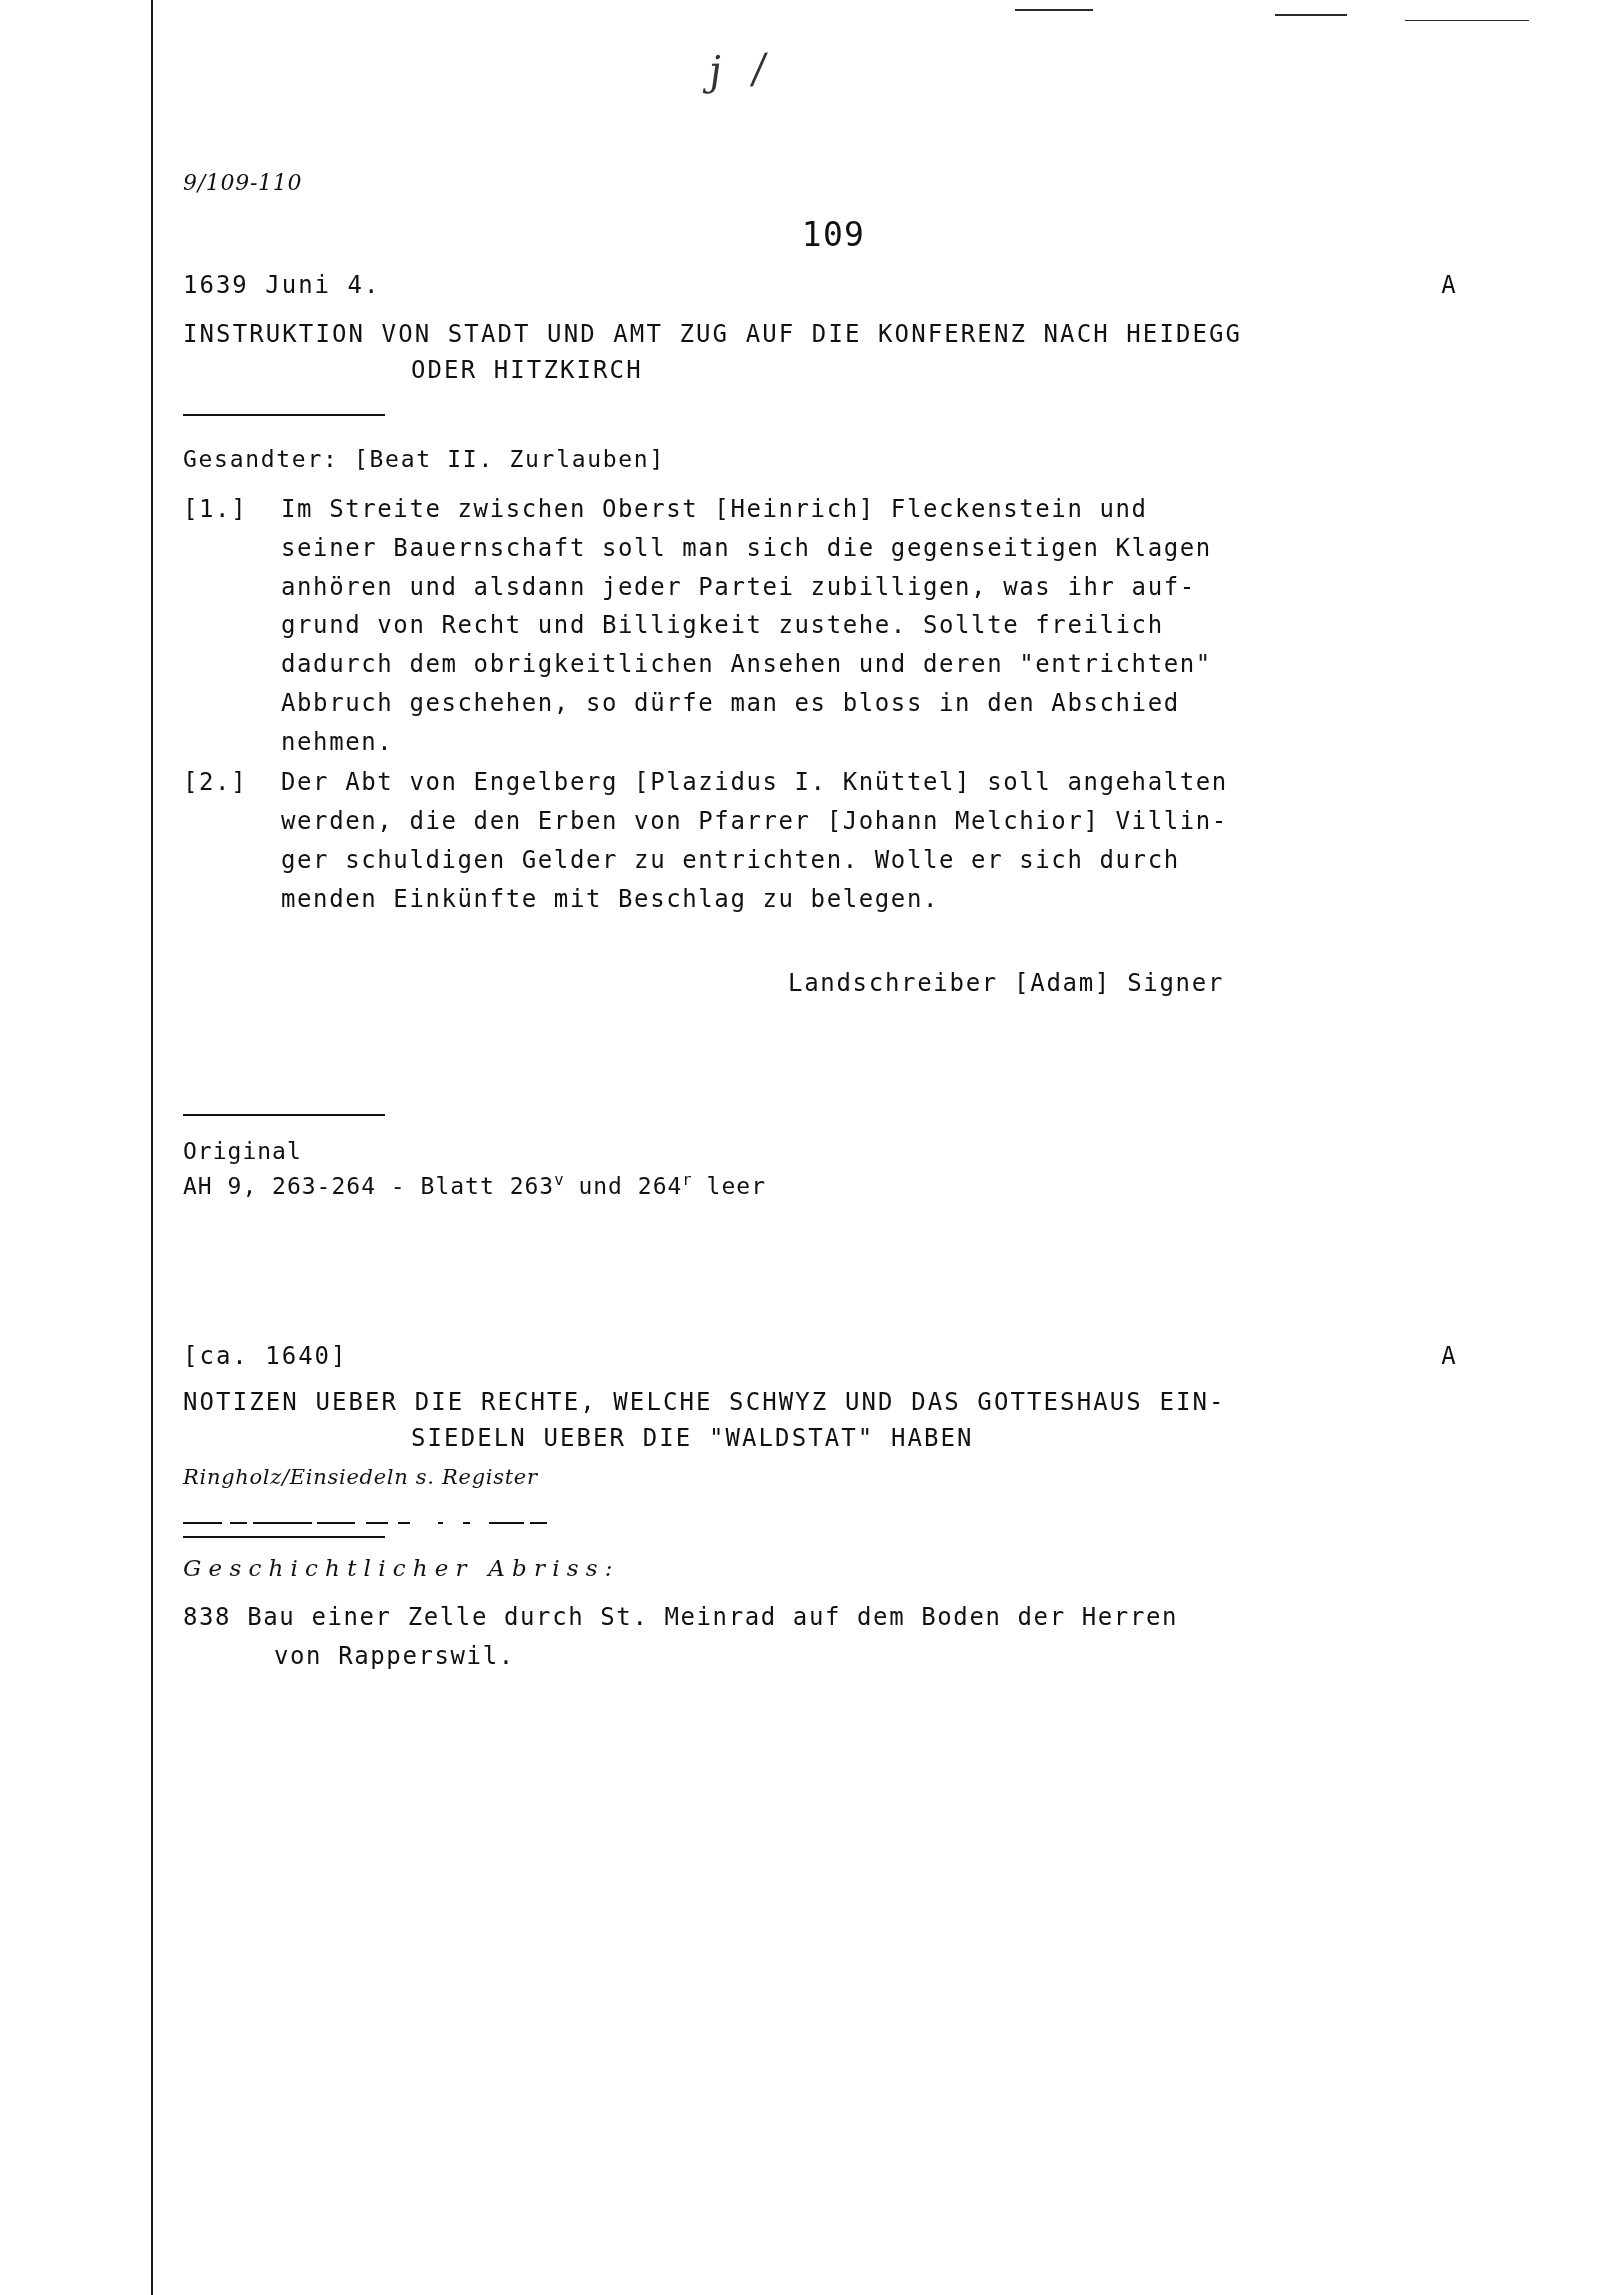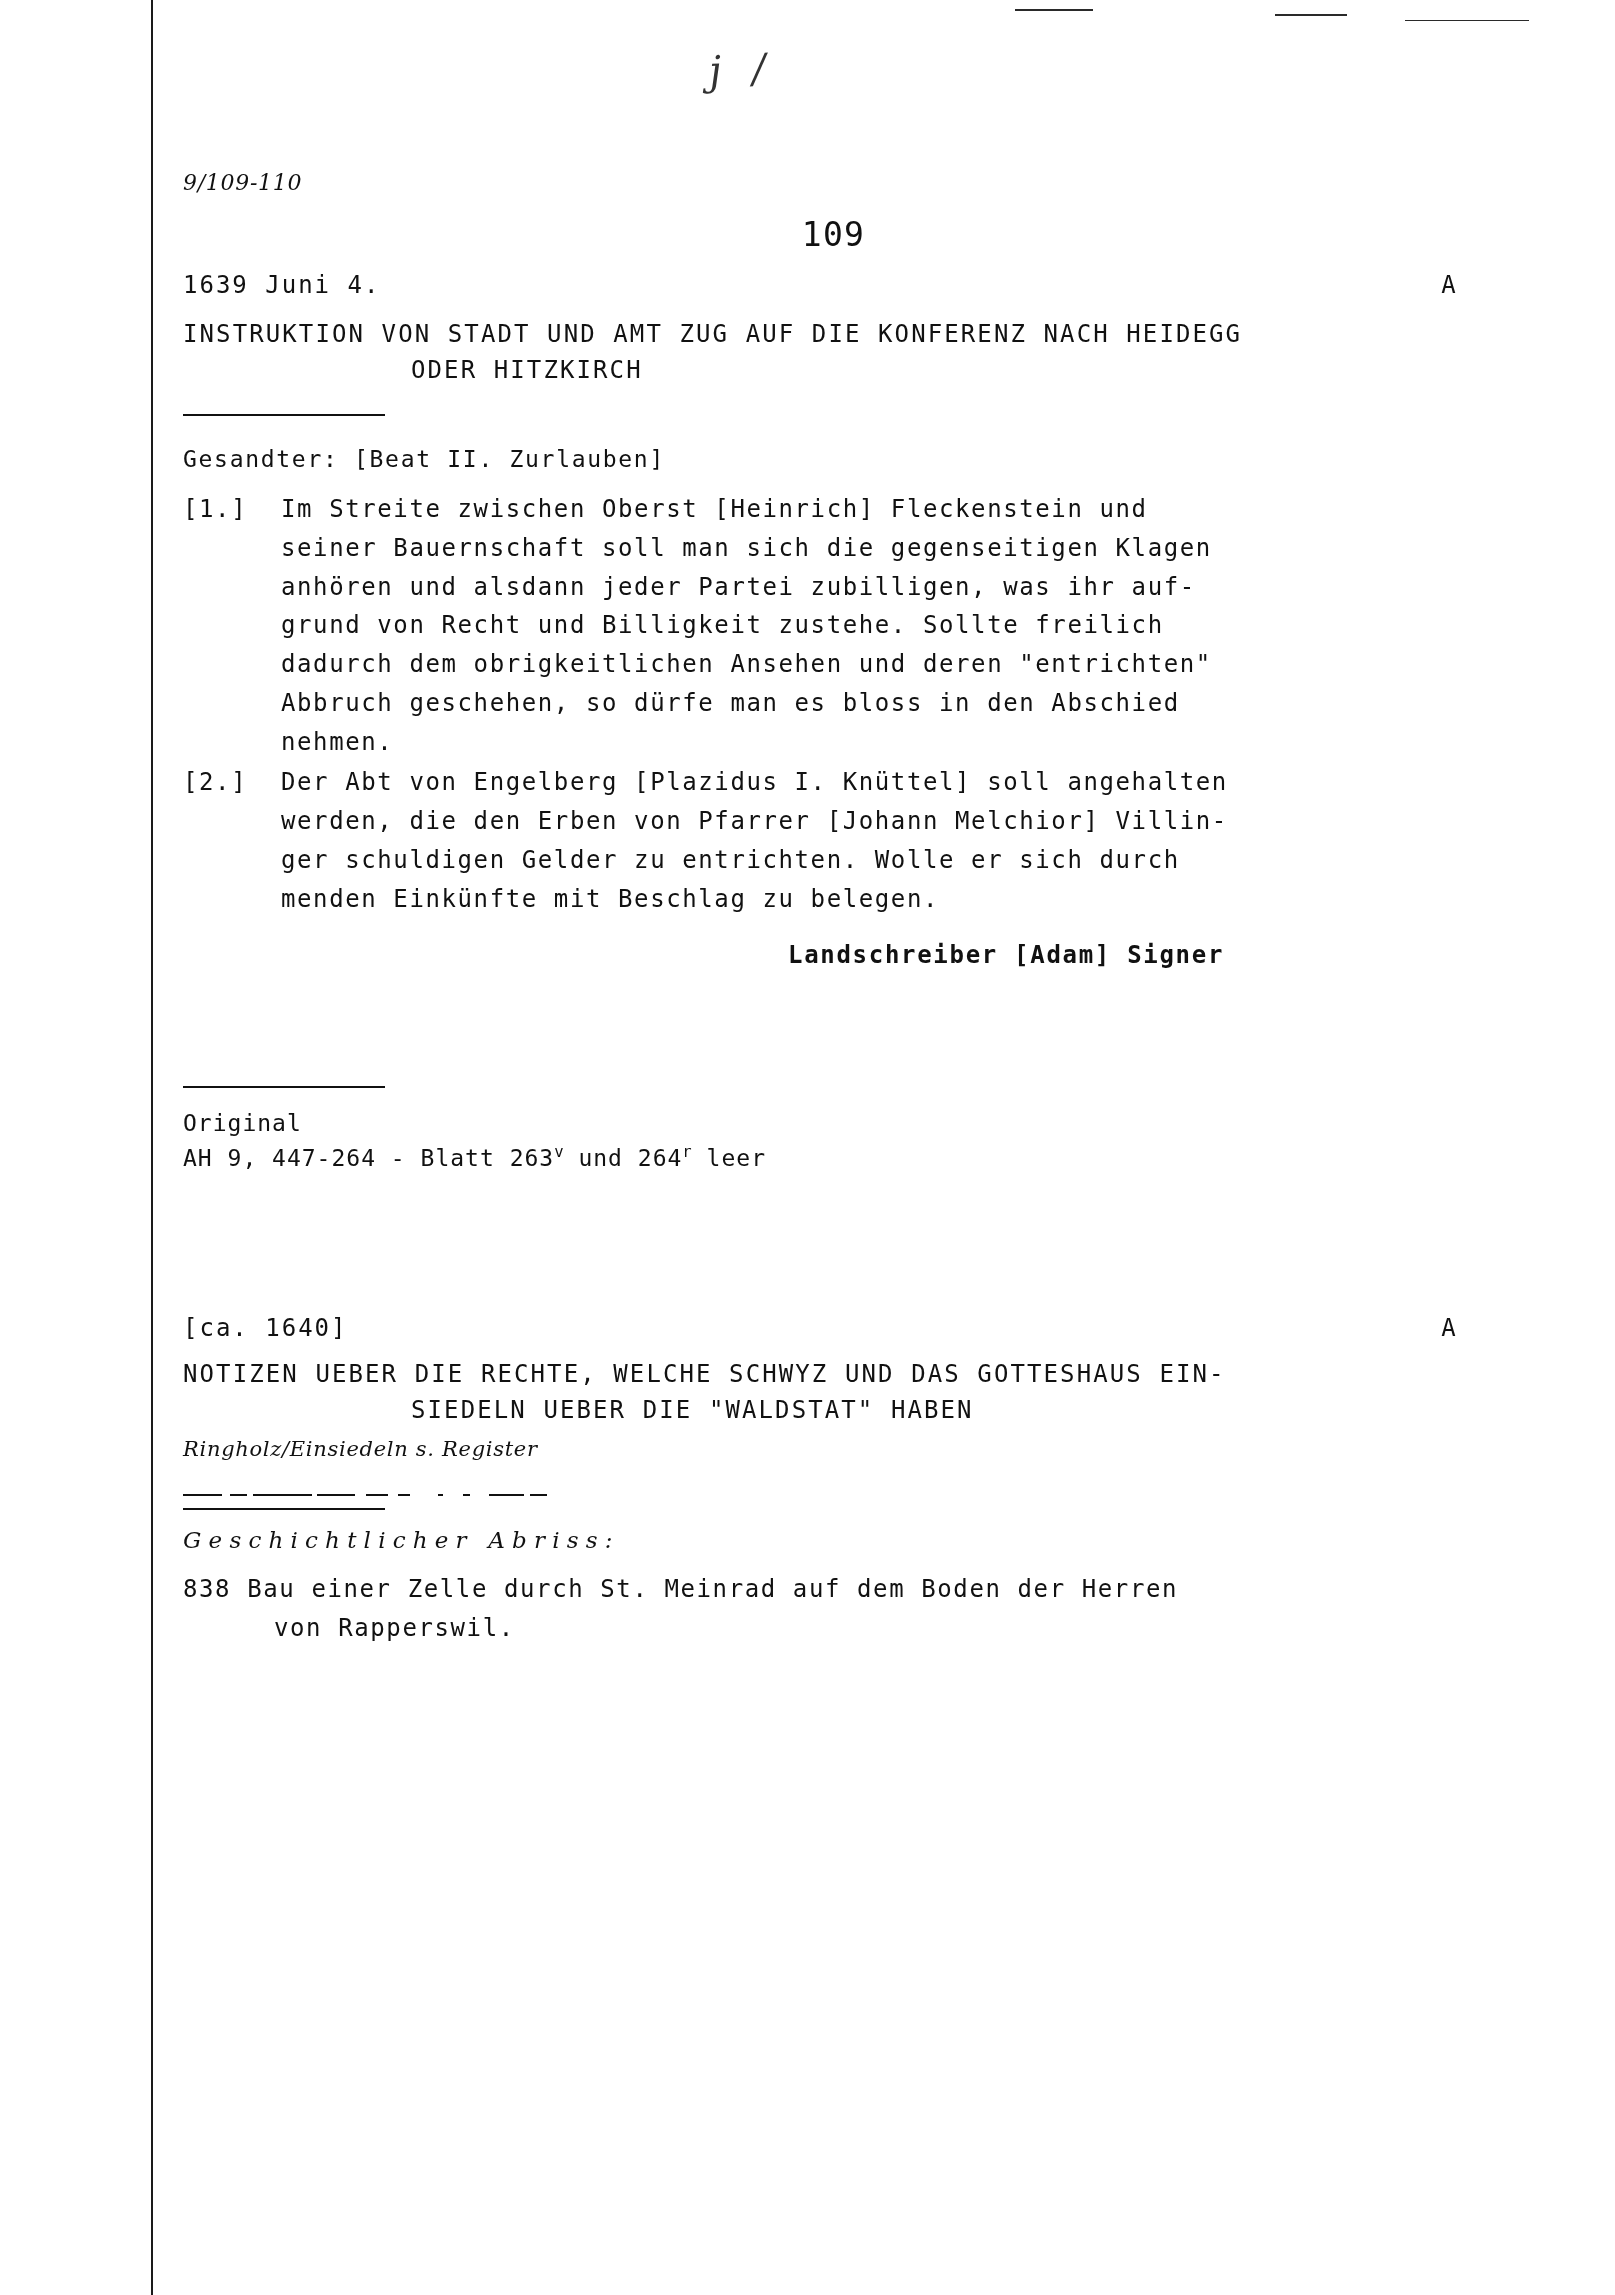--- a/index.html
+++ b/index.html
@@ -145,25 +145,24 @@
     flex: 1;
     text-align: justify;
     text-justify: inter-word;
   }
   .num-item .itemtext > span {
     display: block;
     white-space: nowrap;
   }
 
   .signer {
-    margin-top: 22px;
+    margin-top: 50px;
     padding-left: 605px;
     font-size: 24px;
     letter-spacing: 1.7px;
-    font-weight: bold;
   }
 
   .source {
     font-size: 23px;
     letter-spacing: 1px;
     line-height: 1.45;
   }
   sup.sm {
     font-size: 15.6px;
     vertical-align: super;
@@ -267,21 +266,21 @@
       </div>
 
       <div class="signer">Landschreiber [Adam] Signer</div>
 
       <div class="spacer-big"></div>
 
       <hr class="rule-solid-2">
 
       <div class="source">
         <div>Original</div>
-        <div><span>AH 9, 447-264  -  Blatt 263</span><sup class="sm">v</sup><span> und 264</span><sup class="sm">r</sup><span> leer</span></div>
+        <div><span>AH 9, 263-264  -  Blatt 263</span><sup class="sm">v</sup><span> und 264</span><sup class="sm">r</sup><span> leer</span></div>
       </div>
     </div>
 
     <div style="height:130px"></div>
 
     <div>
 
       <div style="height:9px"></div>
 
       <div class="headrow">

